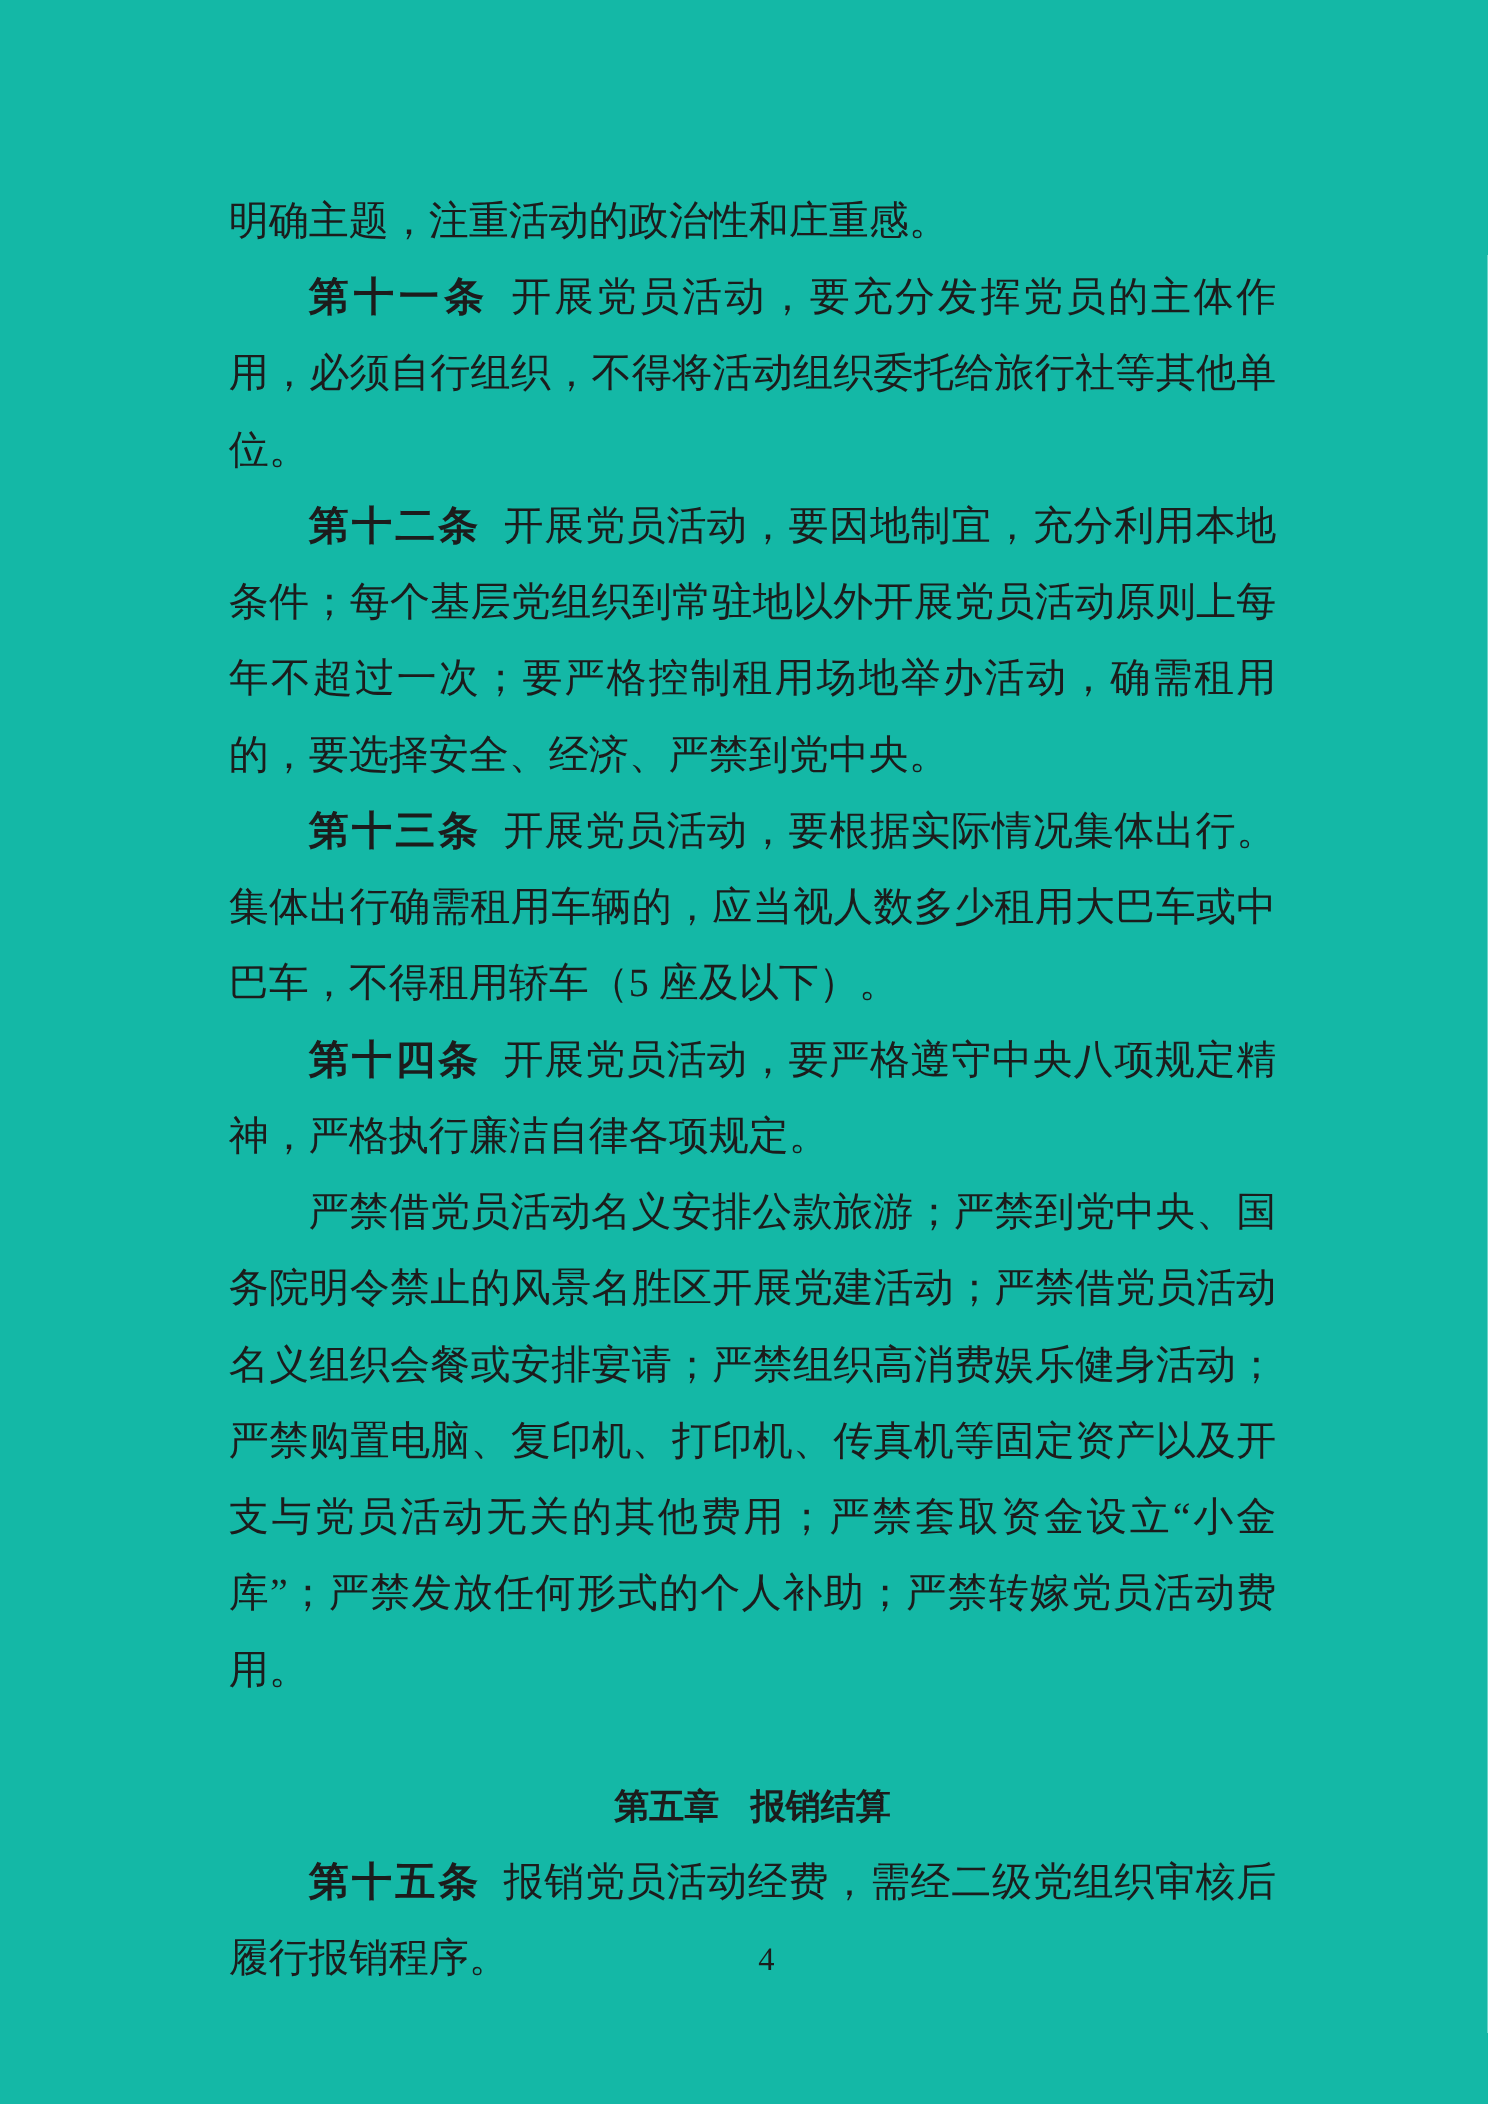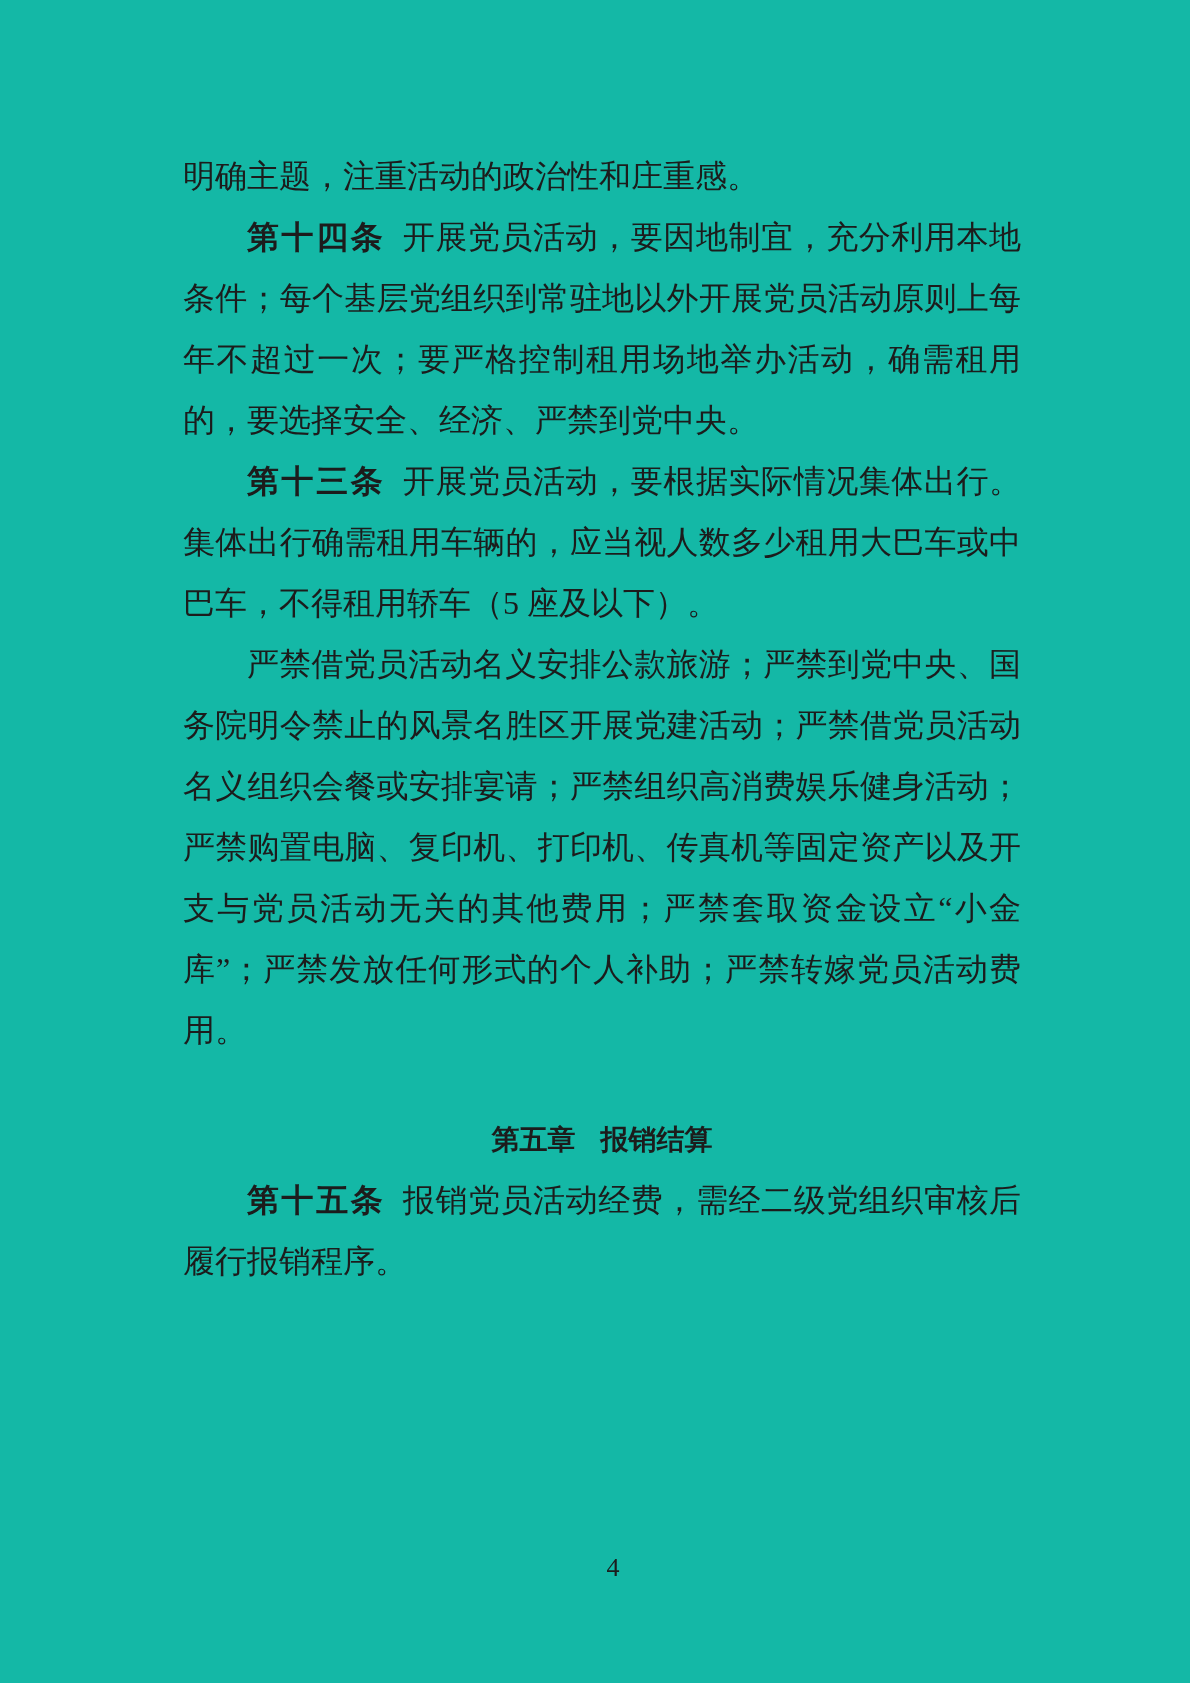--- a/index.html
+++ b/index.html
@@ -67,29 +67,35 @@
 </head>
 <body>
 
 <div class="page">
   <div class="content">
 
     <p class="para continuation">
       <span>明确主题，注重活动的政治性和庄重感。</span>
     </p>
 
+    <p class="para">
+      <span class="article-label">第十一条</span><span>开展党员活动，要充分发挥党员的主体作用，必须自行组织，不得将活动组织委托给旅行社等其他单位。</span>
+    </p>
 
     <p class="para">
-      <span class="article-label">第十四条</span><span>开展党员活动，要因地制宜，充分利用本地条件；每个基层党组织到常驻地以外开展党员活动原则上每年不超过一次；要严格控制租用场地举办活动，确需租用的，要选择安全、经济、严禁到党中央。</span>
+      <span class="article-label">第十二条</span><span>开展党员活动，要因地制宜，充分利用本地条件；每个基层党组织到常驻地以外开展党员活动原则上每年不超过一次；要严格控制租用场地举办活动，确需租用的，要选择安全、经济、严禁到党中央。</span>
     </p>
 
     <p class="para">
       <span class="article-label">第十三条</span><span>开展党员活动，要根据实际情况集体出行。集体出行确需租用车辆的，应当视人数多少租用大巴车或中巴车，不得租用轿车（5 座及以下）。</span>
     </p>
 
+    <p class="para">
+      <span class="article-label">第十四条</span><span>开展党员活动，要严格遵守中央八项规定精神，严格执行廉洁自律各项规定。</span>
+    </p>
 
     <p class="para">
       <span>严禁借党员活动名义安排公款旅游；严禁到党中央、国务院明令禁止的风景名胜区开展党建活动；严禁借党员活动名义组织会餐或安排宴请；严禁组织高消费娱乐健身活动；严禁购置电脑、复印机、打印机、传真机等固定资产以及开支与党员活动无关的其他费用；严禁套取资金设立“小金库”；严禁发放任何形式的个人补助；严禁转嫁党员活动费用。</span>
     </p>
 
     <p class="chapter-heading">
       <span class="chapter-label">第五章</span><span>报销结算</span>
     </p>
 
     <p class="para">

